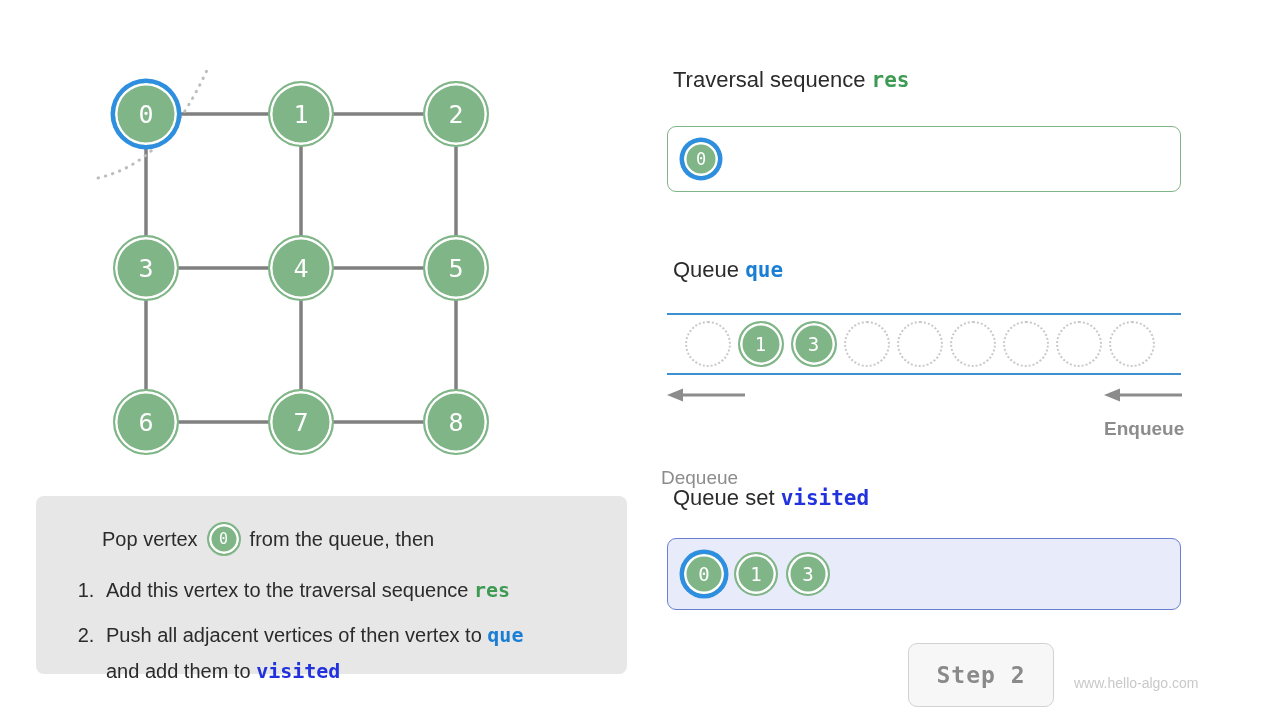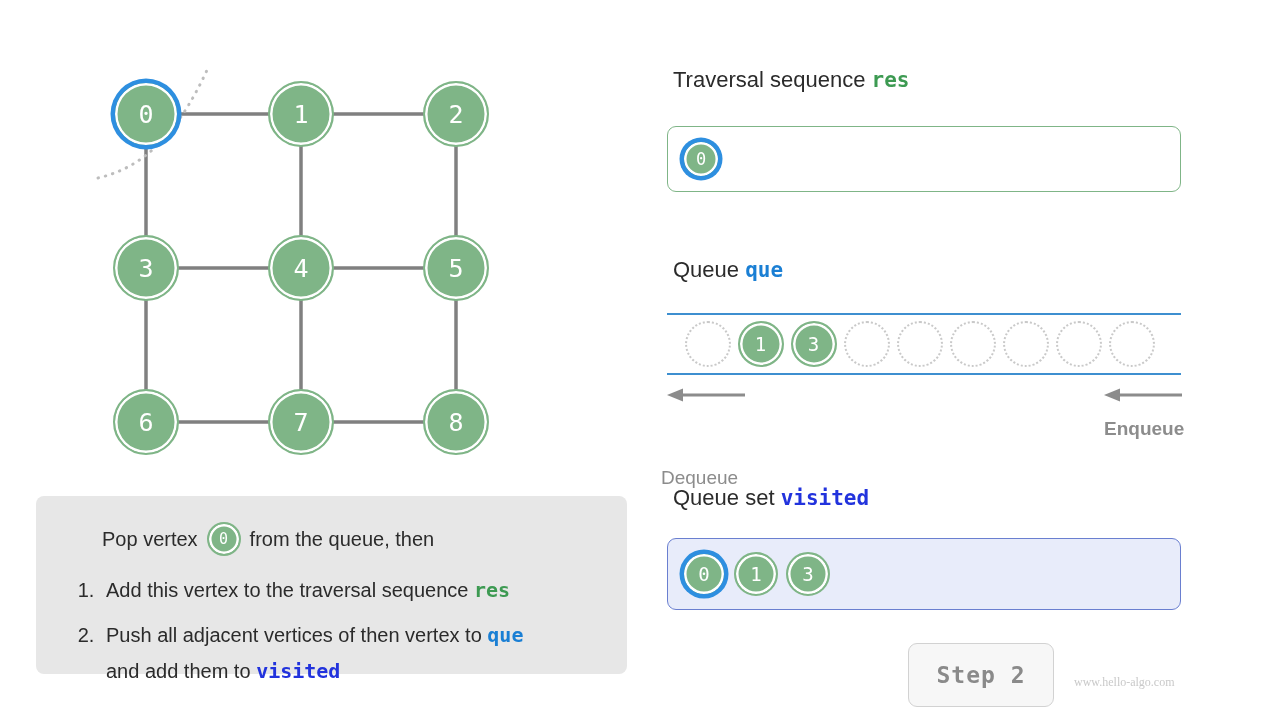--- a/index.html
+++ b/index.html
@@ -119,22 +119,22 @@
     position: absolute; left: 908px; top: 643px;
     width: 146px; height: 64px;
     border: 1.4px solid #d2d2d2; border-radius: 9px;
     background: #f7f7f7;
     display: flex; align-items: center; justify-content: center;
     font-family: "DejaVu Sans Mono", monospace; font-weight: 700;
     font-size: 23px; color: #8a8a8a; letter-spacing: 1px;
   }
   #watermark {
     position: absolute; left: 1074px; top: 675px;
-    font-family: Liberation Serif, serif;
-    font-size: 12px; color: #c9c9c9; white-space: nowrap;
+    font-family: Liberation Sans, sans-serif;
+    font-size: 14px; color: #c9c9c9; white-space: nowrap;
   }
 </style>
 </head>
 <body>
 
 <div id="stage">
 
   <div id="graph">
     <svg width="640" height="490">
       <g id="edge-layer" stroke="#808080" stroke-width="3.5" stroke-linecap="round">

